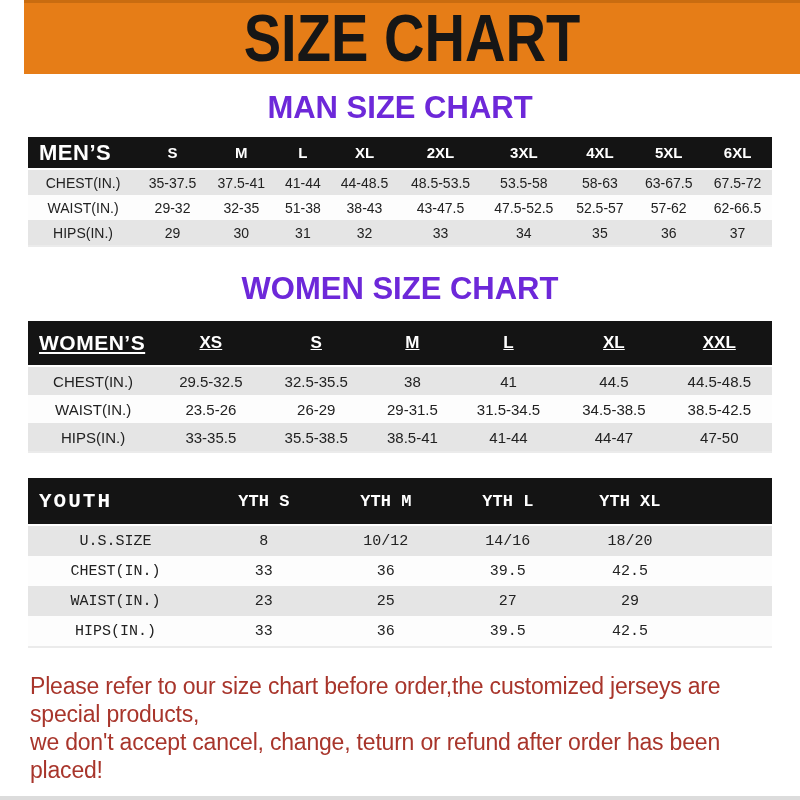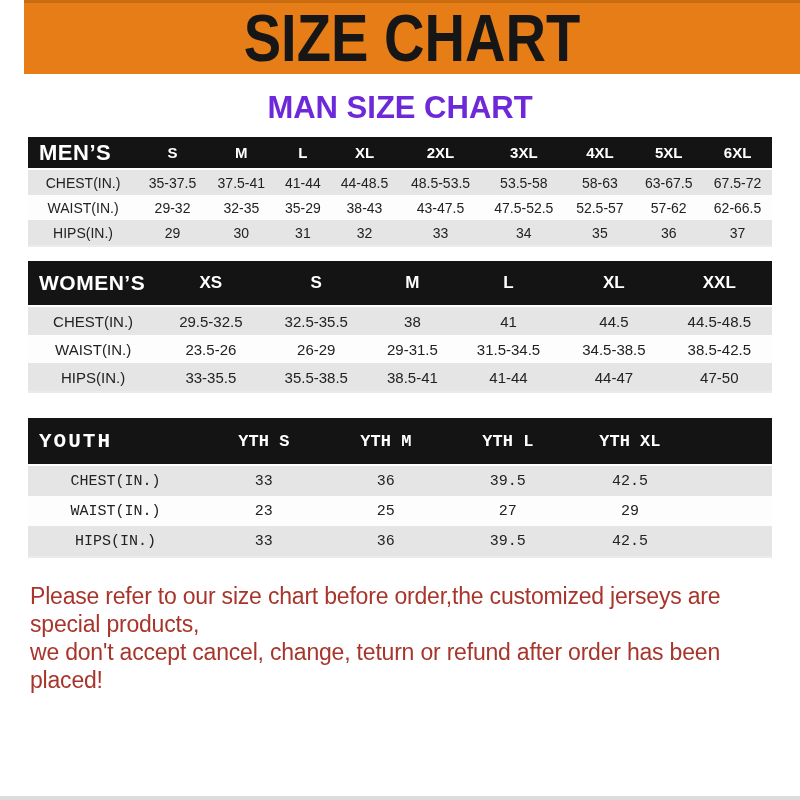--- a/index.html
+++ b/index.html
@@ -43,21 +43,21 @@
   .size-table tbody tr:nth-child(even) { background:#FDFDFD; }
   .size-table tbody tr:first-child td  { border-top:2px solid #ffffff; }
   .size-table tbody tr:last-child      { border-bottom:2px solid #EBEBEB; }
 
   .t-man   { margin-top:11px; }
   .t-man thead th { height:31px; font-size:15px; }
   .t-man thead th.label-th { font-size:22px; letter-spacing:0.5px; }
   .t-man tbody td { height:25px; font-size:14px; }
 
   .t-women { margin-top:14px; }
-  .t-women thead th { height:44px; font-size:17px; }
+  .t-women thead th { height:44px; font-size:17px;text-decoration:underline; }
   .t-women thead th.label-th { font-size:21px; letter-spacing:0.5px; }
   .t-women tbody td { height:28px; font-size:15px; }
 
   .t-youth { margin-top:25px;font-family:Liberation Mono, monospace; }
   .t-youth thead th { height:46px; font-size:17px; }
   .t-youth thead th.label-th { font-size:21px; letter-spacing:2px; }
   .t-youth tbody td { height:30px; font-size:15px; }
 
   
   .note {
@@ -107,21 +107,21 @@
           <td>48.5-53.5</td>
           <td>53.5-58</td>
           <td>58-63</td>
           <td>63-67.5</td>
           <td>67.5-72</td>
         </tr>
         <tr>
           <td>WAIST(IN.)</td>
           <td>29-32</td>
           <td>32-35</td>
-          <td>35-29</td>
+          <td>51-38</td>
           <td>38-43</td>
           <td>43-47.5</td>
           <td>47.5-52.5</td>
           <td>52.5-57</td>
           <td>57-62</td>
           <td>62-66.5</td>
         </tr>
         <tr>
           <td>HIPS(IN.)</td>
           <td>29</td>
@@ -130,20 +130,21 @@
           <td>32</td>
           <td>33</td>
           <td>34</td>
           <td>35</td>
           <td>36</td>
           <td>37</td>
         </tr>
       </tbody>
   </table>
 
+  <div class="section-heading h-women">WOMEN SIZE CHART</div>
   <table class="size-table t-women" id="table-1">
     <colgroup>
         <col style="width:17.5%">
       </colgroup>
     <thead>
         <tr>
           <th class="label-th">WOMEN’S</th>
           <th>XS</th>
           <th>S</th>
           <th>M</th>
@@ -197,20 +198,28 @@
           <th class="label-th">YOUTH</th>
           <th>YTH S</th>
           <th>YTH M</th>
           <th>YTH L</th>
           <th>YTH XL</th>
           <th></th>
         </tr>
       </thead>
     <tbody>
         <tr>
+          <td>U.S.SIZE</td>
+          <td>8</td>
+          <td>10/12</td>
+          <td>14/16</td>
+          <td>18/20</td>
+          <td></td>
+        </tr>
+        <tr>
           <td>CHEST(IN.)</td>
           <td>33</td>
           <td>36</td>
           <td>39.5</td>
           <td>42.5</td>
           <td></td>
         </tr>
         <tr>
           <td>WAIST(IN.)</td>
           <td>23</td>

